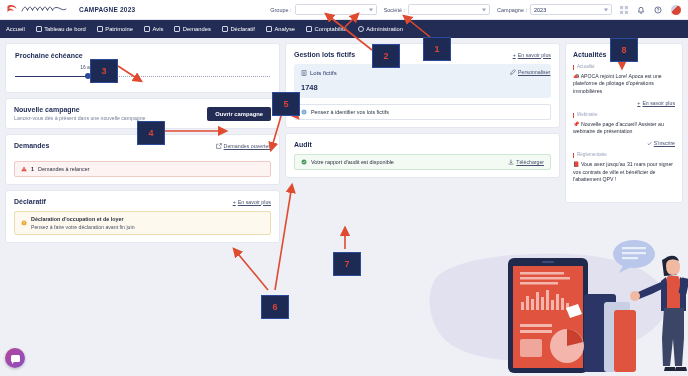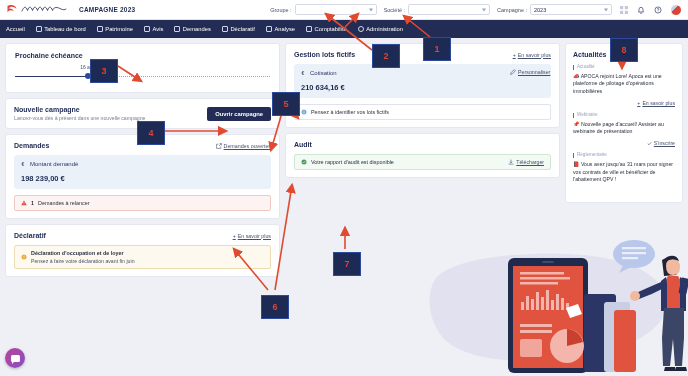--- a/index.html
+++ b/index.html
@@ -372,29 +372,20 @@
         <div class="card-head">
           <div class="card-title">Demandes</div>
           <a class="link-more">
             <svg width="6" height="6" viewBox="0 0 10 10" fill="none" stroke="#46506e" stroke-width="1">
               <path d="M6 1h3v3M9 1L5 5M8 6v3H1V2h3"></path>
               </svg>
             <span>Demandes ouvertes</span>
           </a>
         </div>
         <div class="tiles">
-          <div class="tile">
-            <div class="tile-head">
-              <svg class="tile-ico" viewBox="0 0 12 12">
-                <text x="1" y="9.5" font-size="10" fill="#2b3666" font-family="Liberation Sans, sans-serif">€</text>
-                </svg>
-              <span>Montant demandé</span>
-            </div>
-            <div class="tile-val">198 239,00 €</div>
-          </div>
         </div>
         <div class="alert red">
           <svg class="dot-ico" viewBox="0 0 12 12">
             <path d="M6 1 L11.5 10.5 H0.5 Z" fill="#d94436"></path>
             <rect x="5.4" y="4" width="1.2" height="3.4" fill="#fff"></rect>
             <rect x="5.4" y="8.2" width="1.2" height="1.2" fill="#fff"></rect>
             </svg>
           <span class="alert-strong">1</span>
           <span>Demandes à relancer</span>
         </div>
@@ -427,26 +418,27 @@
         <div class="card-head">
           <div class="card-title">Gestion lots fictifs</div>
           <a class="link-more">
             <span class="plus">+</span>
             <span>En savoir plus</span>
           </a>
         </div>
         <div class="tiles">
           <div class="tile">
             <div class="tile-head">
-              <svg class="tile-ico" viewBox="0 0 12 12">
-                <text x="1" y="9.5" font-size="10" fill="#2b3666" font-family="Liberation Sans, sans-serif">€</text>
+              <svg class="tile-ico" viewBox="0 0 12 12" fill="none" stroke="#2b3666" stroke-width="1">
+                <rect x="2" y="1.5" width="8" height="9"></rect>
+                  <path d="M4 4h1.5M6.5 4H8M4 6h1.5M6.5 6H8M4 8h4"></path>
                 </svg>
-              <span>Cotisation</span>
+              <span>Lots fictifs</span>
             </div>
-            <div class="tile-val">210 634,16 €</div>
+            <div class="tile-val">1748</div>
           </div>
         </div>
         <div class="alert blue">
           <svg class="dot-ico" viewBox="0 0 12 12">
             <circle cx="6" cy="6" r="5" fill="#7fa8d8"></circle>
             <rect x="5.4" y="5" width="1.2" height="4" fill="#fff"></rect>
             <rect x="5.4" y="3" width="1.2" height="1.2" fill="#fff"></rect>
             </svg>
           <span>Pensez à identifier vos lots fictifs</span>
         </div>

